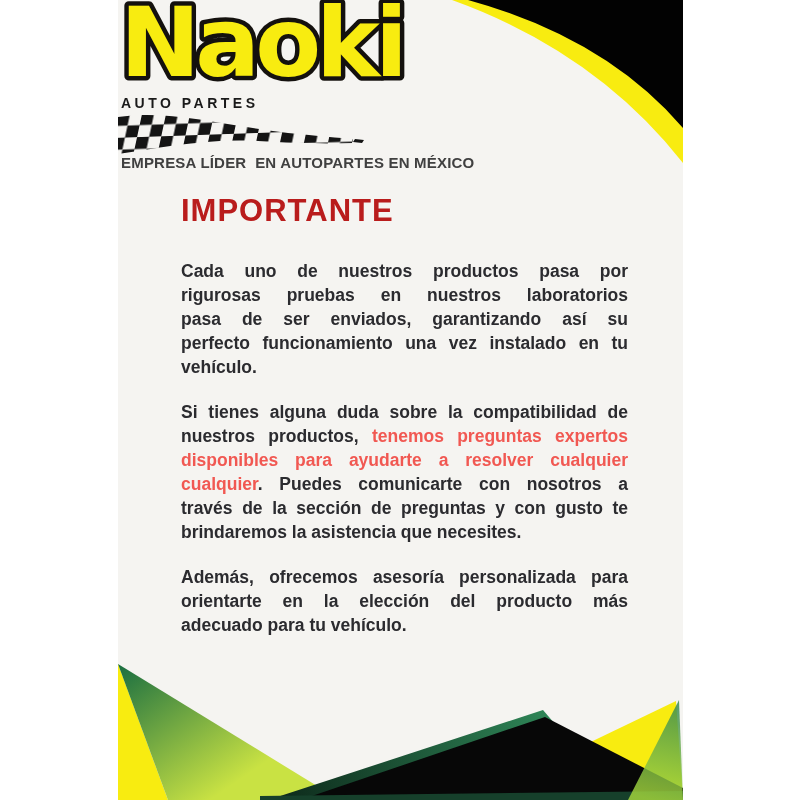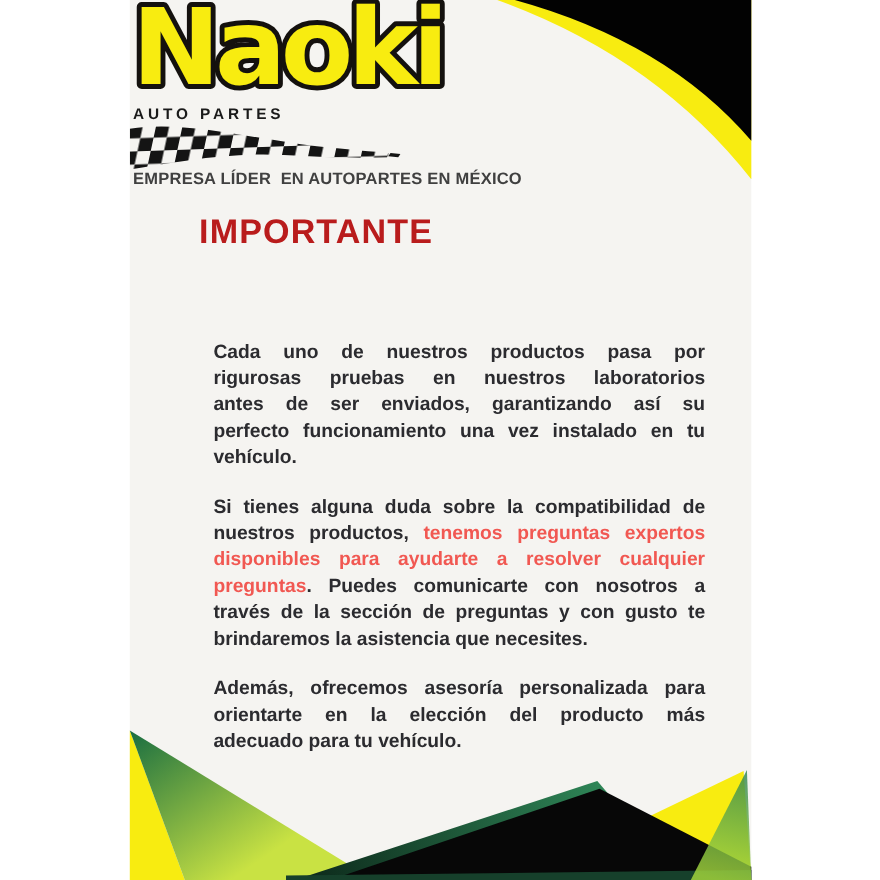--- a/index.html
+++ b/index.html
@@ -10,21 +10,21 @@
   .logo text{font-family:"DejaVu Sans",sans-serif;font-weight:bold;font-size:96px;
              letter-spacing:-5px;fill:#f8ec10;stroke:#14110e;stroke-width:9px;
              stroke-linejoin:round;paint-order:stroke fill;}
   .subtitle{position:absolute;left:121px;top:95px;font-weight:700;font-size:14px;
             letter-spacing:3.5px;color:#1a1a1a;}
   .flag{position:absolute;left:118px;top:114px;}
   .tagline{position:absolute;left:121px;top:154px;font-weight:700;font-size:15px;
            letter-spacing:0.2px;color:#404040;white-space:pre;}
   .heading{position:absolute;left:181px;top:193px;margin:0;font-weight:700;font-size:31px;
            letter-spacing:1px;color:#b91c1c;}
-  .body-text{position:absolute;left:194px;top:259px;width:447px;margin-top:48px;}
+  .body-text{position:absolute;left:181px;top:259px;width:447px;}
   .para{margin:0 0 21px 0;}
   .line{font-weight:700;font-size:17.5px;line-height:24px;color:#2b2b2f;
         text-align:justify;text-align-last:justify;}
   .line.last{text-align-last:left;}
   .line .hl{color:#f15852;}
 </style>
 </head>
 <body>
 
 <div class="canvas">
@@ -78,29 +78,29 @@
   </svg>
 
   <div class="tagline">EMPRESA LÍDER  EN AUTOPARTES EN MÉXICO</div>
 
   <h1 class="heading">IMPORTANTE</h1>
 
   <div class="body-text">
       <div class="para">
         <div class="line"><span>Cada uno de nuestros productos pasa por</span></div>
         <div class="line"><span>rigurosas pruebas en nuestros laboratorios</span></div>
-        <div class="line"><span>antes de ser enviados, garantizando así su</span></div>
+        <div class="line"><span>pasa de ser enviados, garantizando así su</span></div>
         <div class="line"><span>perfecto funcionamiento una vez instalado en tu</span></div>
         <div class="line last"><span>vehículo.</span></div>
       </div>
       <div class="para">
         <div class="line"><span>Si tienes alguna duda sobre la compatibilidad de</span></div>
         <div class="line"><span>nuestros productos, </span><span class="hl">tenemos preguntas expertos</span></div>
         <div class="line"><span class="hl">disponibles para ayudarte a resolver cualquier</span></div>
-        <div class="line"><span class="hl">preguntas</span><span>. Puedes comunicarte con nosotros a</span></div>
+        <div class="line"><span class="hl">cualquier</span><span>. Puedes comunicarte con nosotros a</span></div>
         <div class="line"><span>través de la sección de preguntas y con gusto te</span></div>
         <div class="line last"><span>brindaremos la asistencia que necesites.</span></div>
       </div>
       <div class="para">
         <div class="line"><span>Además, ofrecemos asesoría personalizada para</span></div>
         <div class="line"><span>orientarte en la elección del producto más</span></div>
         <div class="line last"><span>adecuado para tu vehículo.</span></div>
       </div>
     </div>
 

